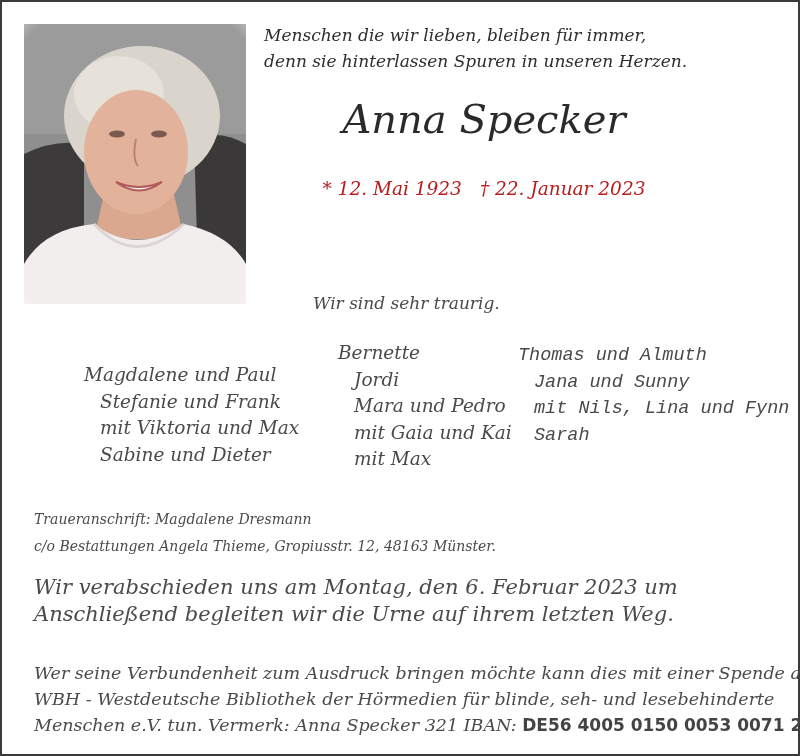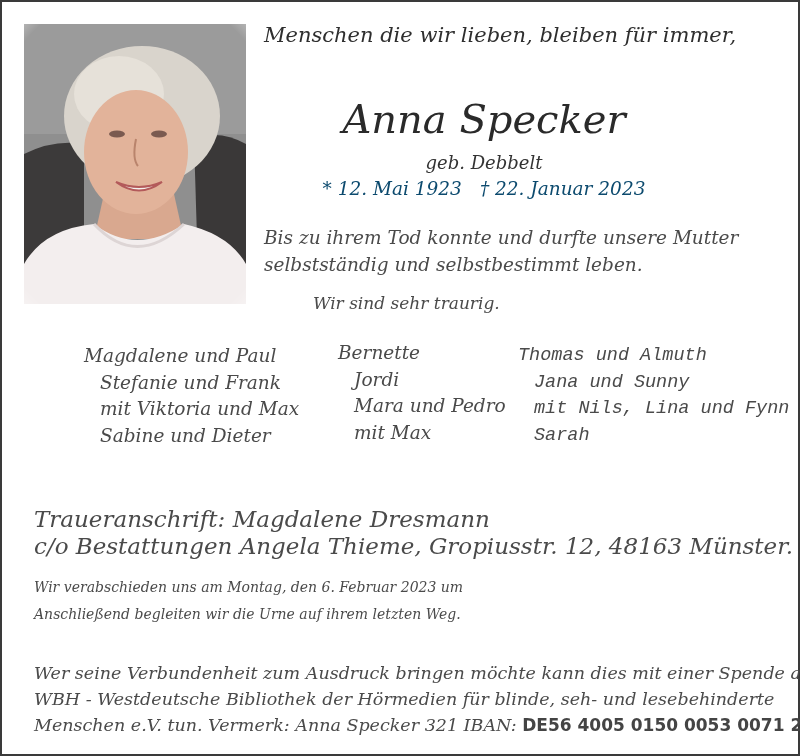--- a/index.html
+++ b/index.html
@@ -8,38 +8,38 @@
       position: relative;
       width: 800px; height: 756px;
       box-sizing: border-box;
       border: 2px solid #3a3a3a;
       background: #ffffff;
       font-family: "DejaVu Serif", "Liberation Serif", serif;
       font-style: italic;
       color: #4a4a4a;
     }
     .t { position: absolute; white-space: nowrap; line-height: 26px; }
-    .intro { left: 262px; top: 20px; font-size: 21px; color: #2e2e2e; line-height: 26px; }
+    .intro { left: 262px; top: 20px; font-size: 17px; color: #2e2e2e; line-height: 26px; }
     .intro div { height: 26px; }
     .name { left: 262px; width: 440px; top: 92px; text-align: center; font-size: 40px; line-height: 50px; color: #2a2a2a; }
     .geb { left: 262px; width: 440px; top: 148px; text-align: center; font-size: 18px; color: #333; }
-    .dates { left: 262px; width: 440px; top: 174px; text-align: center; font-size: 18.5px; color: #0c4a6e; }
+    .dates { left: 262px; width: 440px; top: 174px; text-align: center; font-size: 18.5px; color: #b91c1c; }
     .dates .sep { display: inline-block; width: 18px; }
     .bis { left: 262px; top: 222px; font-size: 18.5px; line-height: 27px; }
     .bis div { height: 27px; }
     .traurig { left: 311px; top: 288px; font-size: 17px; }
     .col { position: absolute; font-size: 18.5px; line-height: 26.5px; }
     .col div { height: 26.5px; white-space: nowrap; }
     .col .ind { padding-left: 16px; }
-    .c1 { left: 82px; top: 341px; }
+    .c1 { left: 82px; top: 360px; }
     .c2 { left: 336px; top: 338px; }
     .c3 { left: 516px; top: 341px; font-family: Liberation Mono, monospace; }
-    .addr { left: 32px; top: 504px; font-size: 23px; line-height: 26.5px; }
+    .addr { left: 32px; top: 504px; font-size: 14px; line-height: 26.5px; }
     .addr div { height: 26.5px; }
-    .service { left: 32px; top: 572px; font-size: 14px; line-height: 26.5px; }
+    .service { left: 32px; top: 572px; font-size: 21px; line-height: 26.5px; }
     .service div { height: 26.5px; }
     .donation { left: 32px; top: 658px; font-size: 17.5px; line-height: 26px; color: #4a4a4a; }
     .donation div { height: 26px; }
     .iban { font-style: normal; font-weight: bold; font-family: "DejaVu Sans", sans-serif; font-size: 17px; color: #444; }
     .photo {
       position: absolute; left: 22px; top: 22px; width: 222px; height: 280px;
       background:
         radial-gradient(ellipse 120px 150px at 115px 210px, rgba(255,255,255,0) 60%, rgba(255,255,255,0) 100%),
         linear-gradient(180deg, #8d8d8d 0%, #9a9a9a 35%, #7e7e7e 60%, #e9e4e4 75%, #f4f0f0 100%);
       -webkit-mask-image: radial-gradient(ellipse 125% 115% at 50% 50%, #000 55%, transparent 72%);
@@ -76,46 +76,43 @@
 
       <path d="M92 158 Q115 175 138 158 Q115 168 92 158 Z" fill="#f5f1ee" stroke="#b35a5a" stroke-width="2"></path>
 
       <path d="M0 240 Q20 205 70 200 Q112 232 160 200 Q205 210 222 240 L222 280 L0 280 Z" fill="#f3eeee"></path>
       <path d="M70 200 Q112 245 160 200" stroke="#ddd5d5" stroke-width="3" fill="none"></path>
     </svg>
   </div>
 
   <div class="t intro">
     <div>Menschen die wir lieben, bleiben für immer,</div>
+    <div>denn sie hinterlassen Spuren in unseren Herzen.</div>
   </div>
 
   <div class="t name">Anna Specker</div>
-  <div class="t geb">geb. Debbelt</div>
   <div class="t dates">
     <span>* 12. Mai 1923</span><span class="sep"></span><span>† 22. Januar 2023</span>
   </div>
 
-  <div class="t bis">
-    <div>Bis zu ihrem Tod konnte und durfte unsere Mutter</div>
-    <div>selbstständig und selbstbestimmt leben.</div>
-  </div>
 
   <div class="t traurig">Wir sind sehr traurig.</div>
 
   <div class="col c1">
     <div>Magdalene und Paul</div>
     <div class="ind">Stefanie und Frank</div>
     <div class="ind">mit Viktoria und Max</div>
     <div class="ind">Sabine und Dieter</div>
   </div>
 
   <div class="col c2">
     <div>Bernette</div>
     <div class="ind">Jordi</div>
     <div class="ind">Mara und Pedro</div>
+    <div class="ind">mit Gaia und Kai</div>
     <div class="ind">mit Max</div>
   </div>
 
   <div class="col c3">
     <div>Thomas und Almuth</div>
     <div class="ind">Jana und Sunny</div>
     <div class="ind">mit Nils, Lina und Fynn</div>
     <div class="ind">Sarah</div>
   </div>
 

